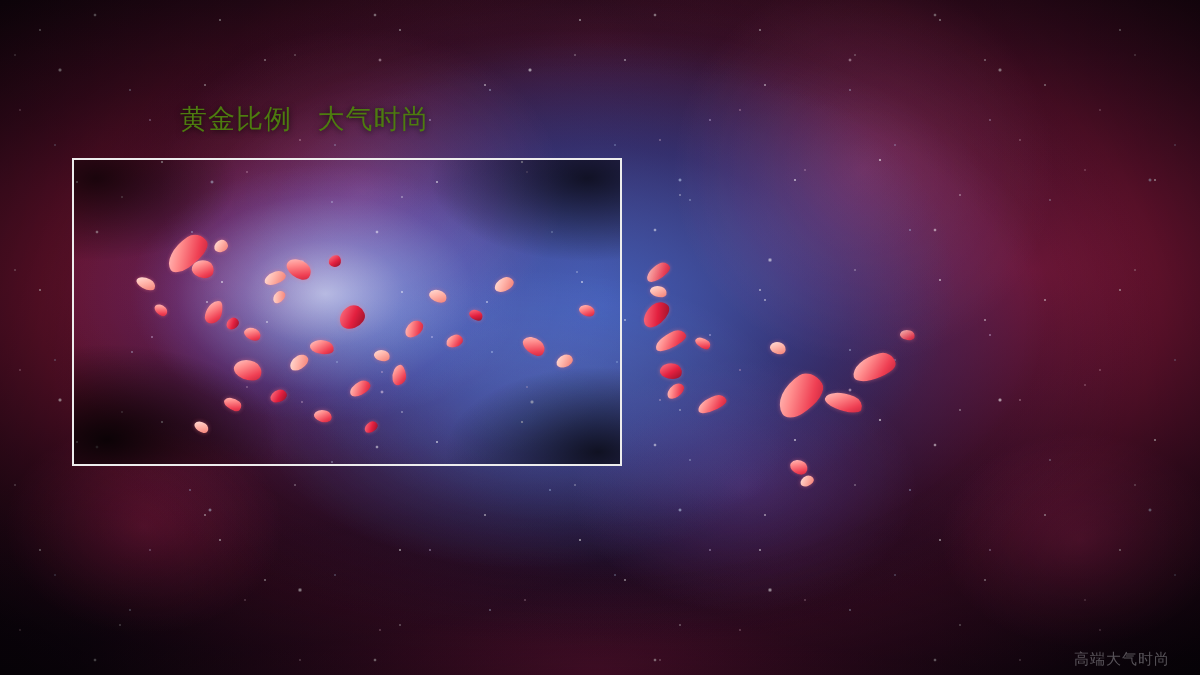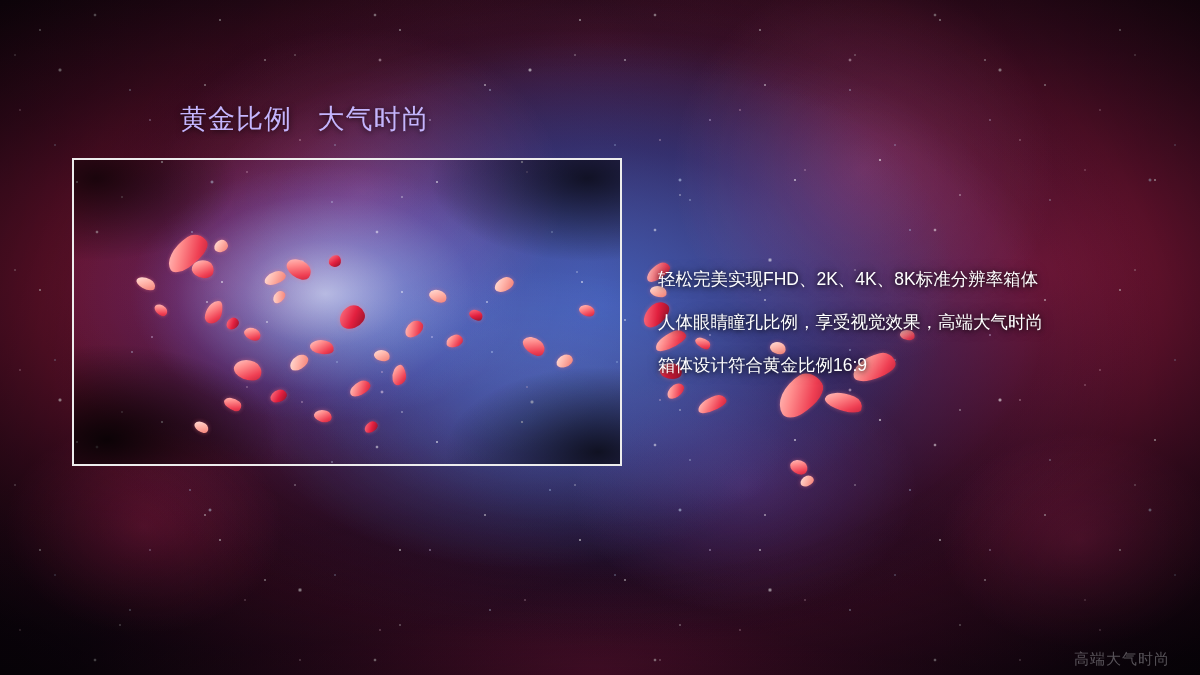--- a/index.html
+++ b/index.html
@@ -85,21 +85,21 @@
       radial-gradient(ellipse 70% 70% at 50% 45%, rgba(42,72,175,.55) 0%, rgba(20,32,95,.30) 55%, rgba(0,0,0,0) 85%);
     mix-blend-mode:screen;}
   .panel-dark{position:absolute;inset:0;
     background:
       radial-gradient(ellipse 45% 45% at 6% 92%, rgba(0,0,0,.85) 0%, rgba(0,0,0,0) 70%),
       radial-gradient(ellipse 40% 40% at 96% 96%, rgba(0,0,0,.75) 0%, rgba(0,0,0,0) 70%),
       radial-gradient(ellipse 40% 38% at 94% 6%, rgba(0,0,0,.70) 0%, rgba(0,0,0,0) 72%),
       radial-gradient(ellipse 36% 38% at 4% 6%, rgba(0,0,0,.70) 0%, rgba(0,0,0,0) 72%);}
 
   
-  .title{position:absolute;left:180px;top:101px;color:#c4b5fd;font-size:27px;letter-spacing:1px;
+  .title{position:absolute;left:180px;top:101px;color:#4d7c0f;font-size:27px;letter-spacing:1px;
     white-space:pre;text-shadow:0 1px 6px rgba(0,0,0,.75);}
   .body-block{position:absolute;left:658px;top:258px;width:520px;}
   .body-line{color:#ffffff;font-size:17.5px;line-height:43px;white-space:pre;
     text-shadow:0 1px 5px rgba(0,0,0,.8),0 0 12px rgba(0,0,0,.5);}
   .watermark{position:absolute;left:1074px;top:650px;color:rgba(190,190,195,.42);font-size:15px;
     letter-spacing:1px;white-space:pre;}
 </style>
 </head>
 <body>
 
@@ -170,21 +170,16 @@
       <div class="petal" style="left:505px;top:145px;width:16px;height:11px;transform:rotate(24deg);"></div>
       <div class="petal long" style="left:318px;top:205px;width:14px;height:20px;transform:rotate(-8deg);"></div>
       <div class="petal" style="left:240px;top:250px;width:18px;height:12px;transform:rotate(18deg);"></div>
       <div class="petal deep" style="left:290px;top:262px;width:14px;height:10px;transform:rotate(-28deg);"></div>
       <div class="petal pale" style="left:120px;top:262px;width:15px;height:10px;transform:rotate(36deg);"></div>
     </div>
   </div>
 
   <div class="title">黄金比例   大气时尚</div>
 
-  <div class="body-block">
-    <div class="body-line">轻松完美实现FHD、2K、4K、8K标准分辨率箱体</div>
-    <div class="body-line">人体眼睛瞳孔比例，享受视觉效果，高端大气时尚</div>
-    <div class="body-line">箱体设计符合黄金比例16:9</div>
-  </div>
 
   <div class="watermark">高端大气时尚</div>
 
 </div>
 
 </body></html>

